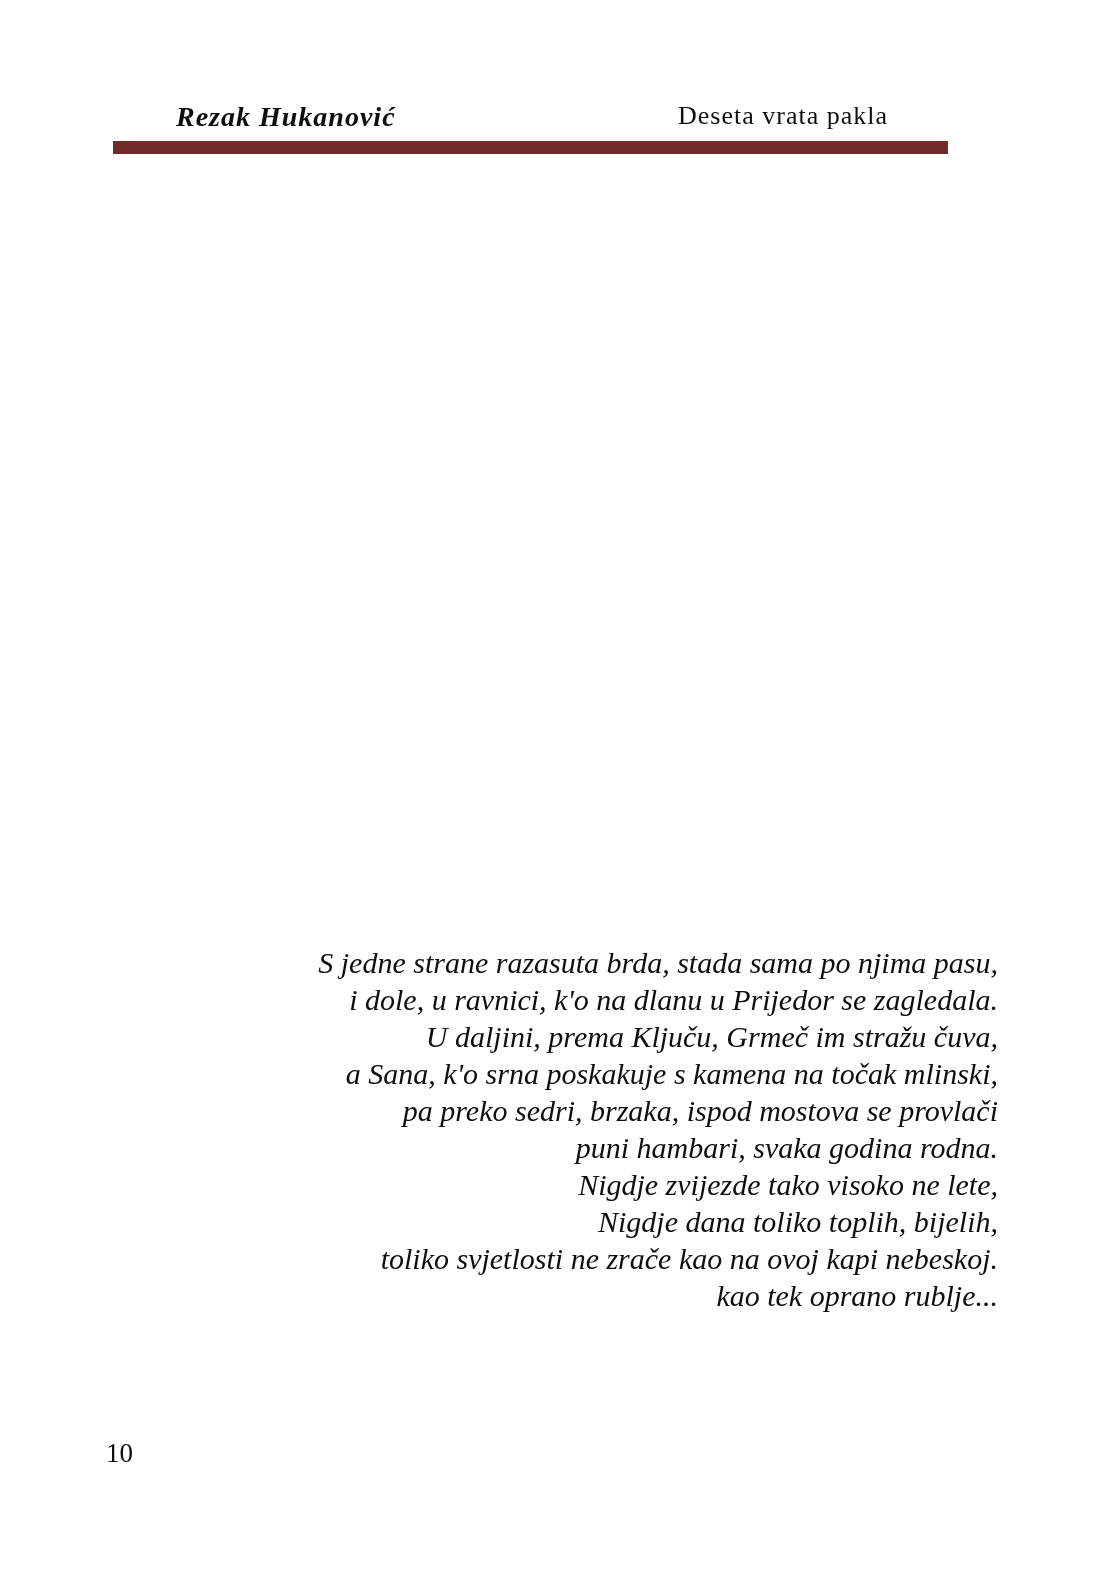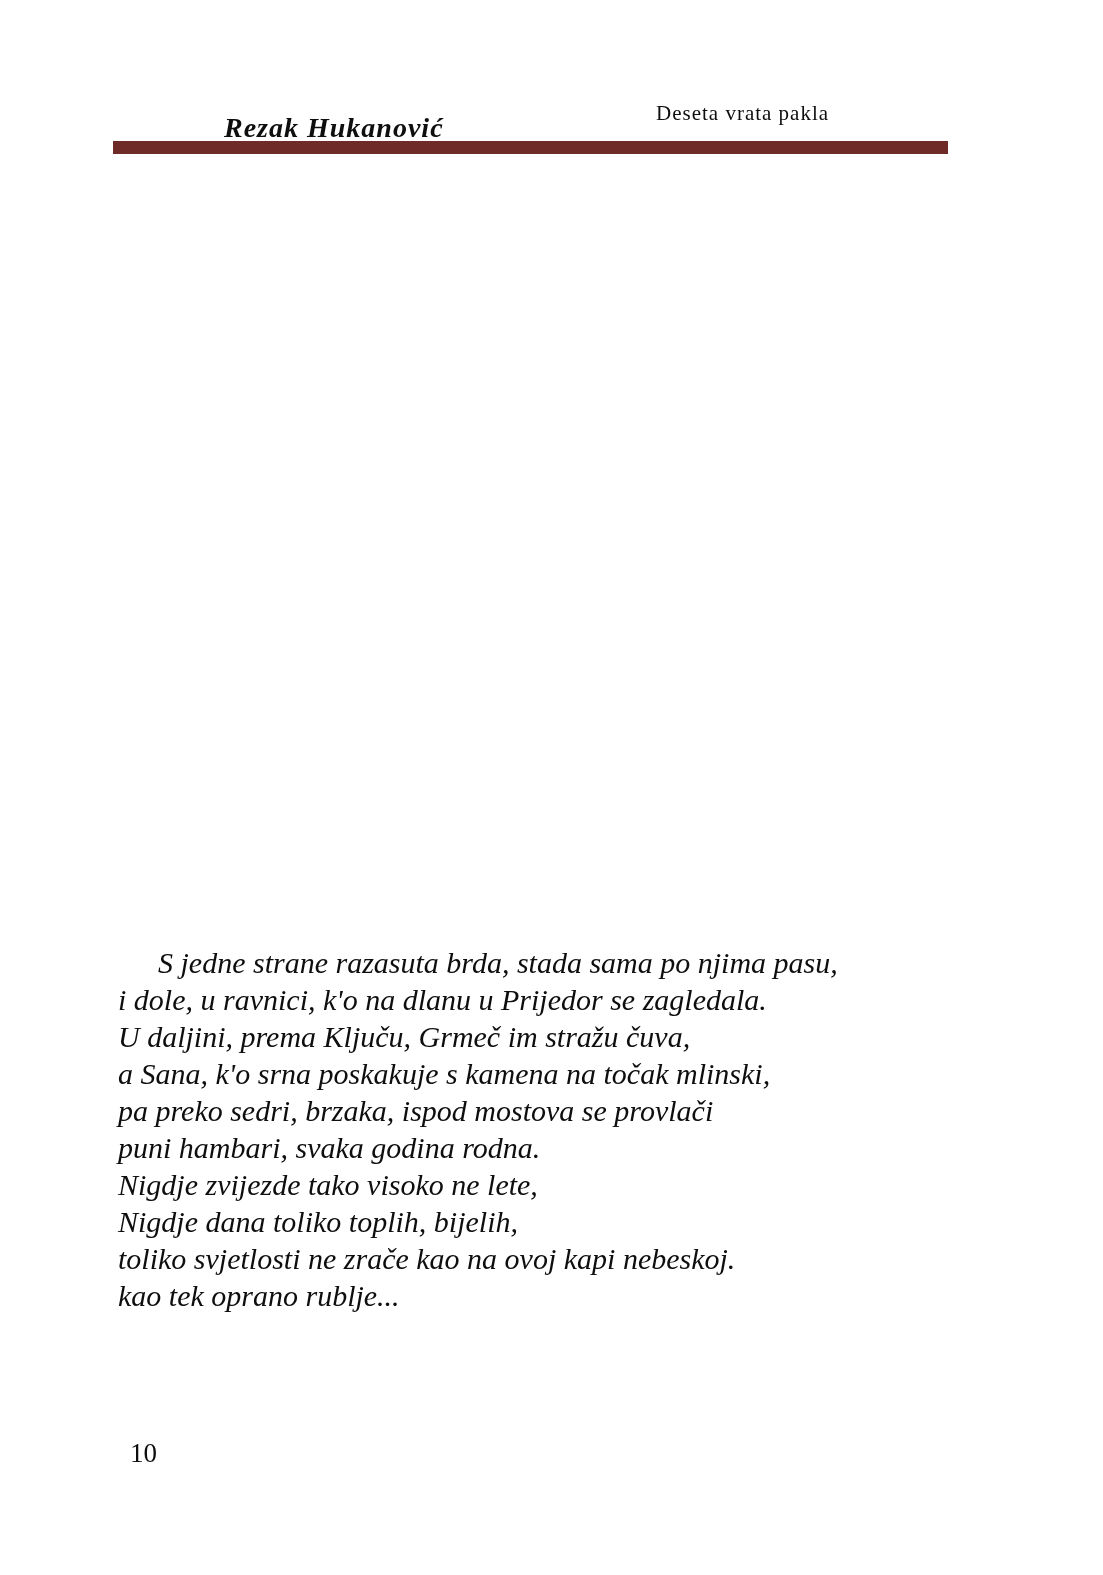--- a/index.html
+++ b/index.html
@@ -12,60 +12,60 @@
     width: 1103px;
     height: 1575px;
     background: #ffffff;
     font-family: "Liberation Serif", serif;
     color: #0e0e0e;
     overflow: hidden;
   }
   .header-author {
     position: absolute;
     left: 176px;
-    top: 112px;
+    top: 101px;
     font-size: 28px;
     font-weight: bold;
     font-style: italic;
     letter-spacing: 1px;
     white-space: nowrap;
-    margin-left: 48px;
   }
   .header-title {
     position: absolute;
-    left: 656px;
+    left: 678px;
     top: 101px;
-    font-size: 21px;
+    font-size: 26px;
     font-style: normal;
     letter-spacing: 1px;
     white-space: nowrap;
   }
   .header-rule {
     position: absolute;
     left: 113px;
     top: 141px;
     width: 835px;
     height: 13px;
   }
   .poem {
     position: absolute;
     left: 118px;
     top: 944px;
     width: 880px;
     font-style: italic;
     font-size: 30px;
     line-height: 37px;
     white-space: nowrap;
+    text-align: right;
   }
   .poem-line.first {
     text-indent: 40px;
   }
   .page-number {
     position: absolute;
-    left: 130px;
+    left: 106px;
     top: 1438px;
     font-size: 27px;
   }
 </style>
 </head>
 <body>
 
 <div class="page">
 
   <div>

